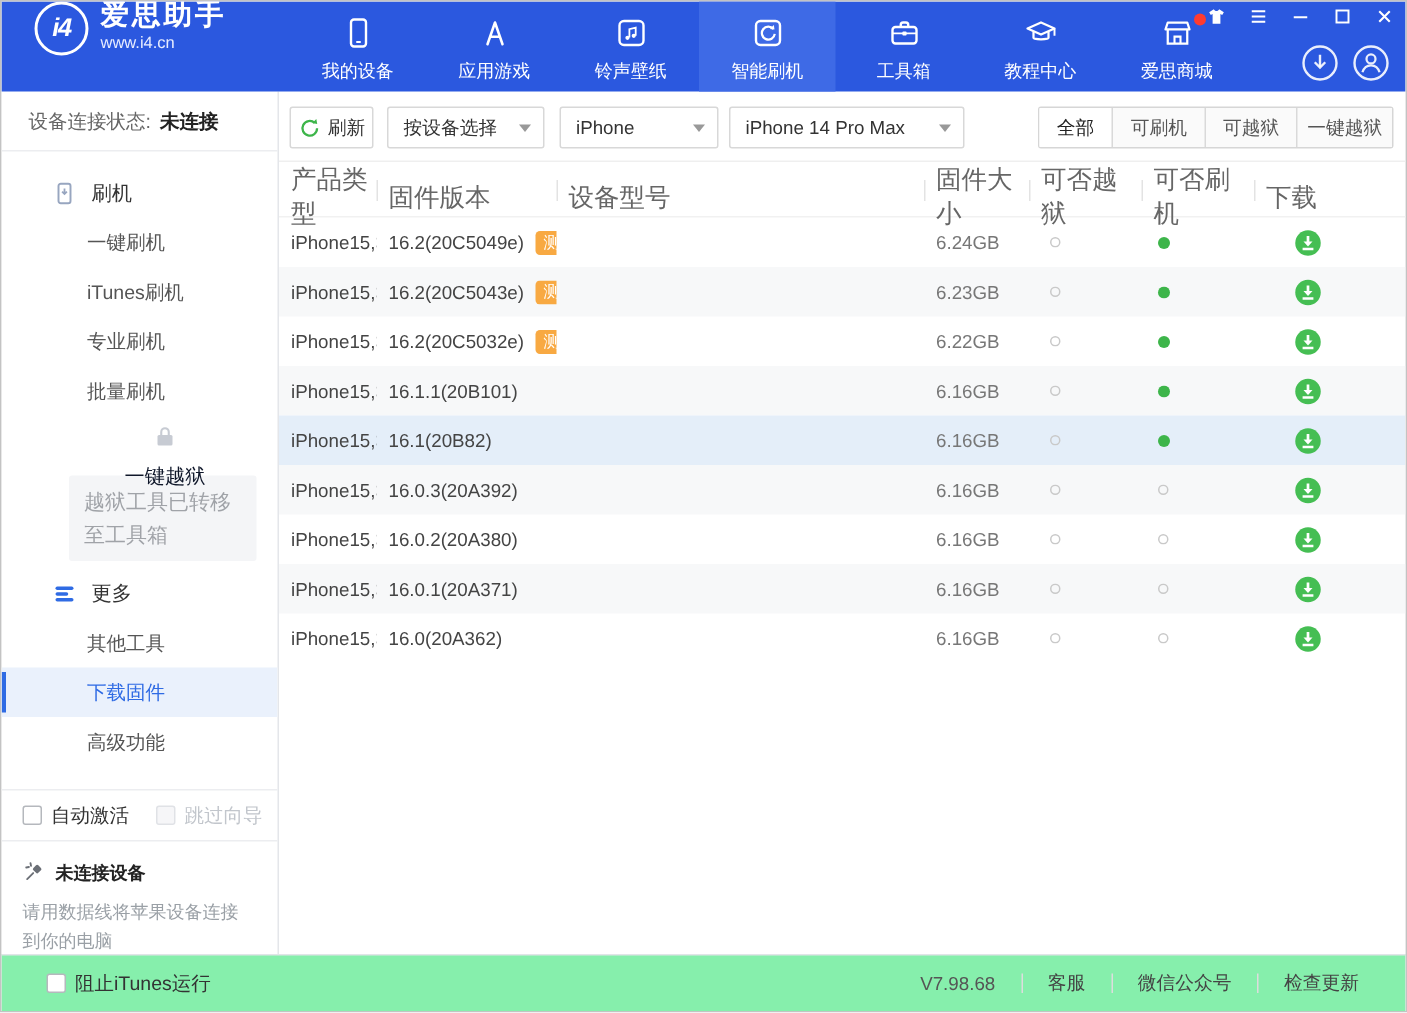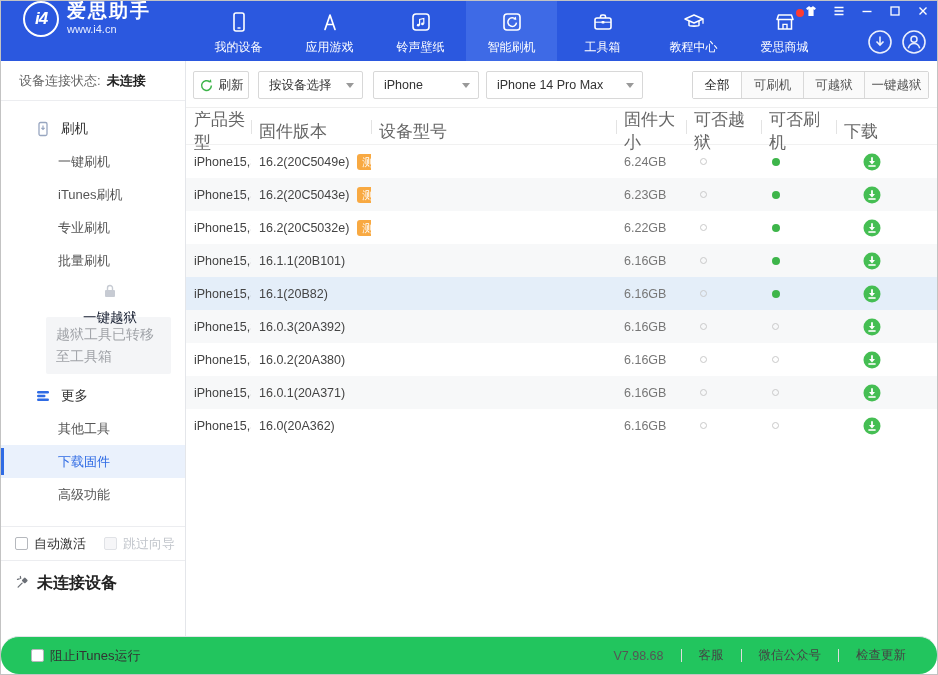--- a/index.html
+++ b/index.html
@@ -36,21 +36,21 @@
   .side-item { height:33px; display:flex; align-items:center; padding-left:57px; font-size:13px; color:#555; cursor:pointer; position:relative; }
   .side-item.active { background:#eaf1fc; color:#2f6be4; }
   .side-item.active::before { content:""; position:absolute; left:0; top:3px; bottom:3px; width:3px; background:#2f6be4; }
   .side-note { margin:2px 14px 4px 45px; background:#f4f5f7; color:#a0a3a8; font-size:14px; line-height:1.55; padding:7px 10px; border-radius:2px; }
   .side-checks { flex:none; height:34px; border-top:1px solid #ecedf0; display:flex; align-items:center; padding-left:14px; gap:18px; }
   .check-row { display:inline-flex; align-items:center; gap:6px; font-size:13px; color:#333; cursor:pointer; }
   .check-row.disabled { color:#c2c6cc; cursor:default; }
   .cb { width:13px; height:13px; border:1px solid #b5b8bd; border-radius:2px; background:#fff; display:inline-block; }
   .check-row.disabled .cb { border-color:#e0e2e6; background:#f6f6f8; }
   .device-panel { flex:none; height:76px; border-top:1px solid #ecedf0; padding:12px 16px 0 14px; }
-  .dp-title { display:flex; align-items:center; gap:6px; font-size:16px; font-weight:bold; color:#222; }
+  .dp-title { display:flex; align-items:center; gap:6px; font-size:12px; font-weight:bold; color:#222; }
   .dp-desc { margin-top:7px; font-size:12px; color:#9aa0a6; line-height:1.6; }
 
   
   .main { flex:1; display:flex; flex-direction:column; min-width:0; background:#fff; }
   .toolbar { height:46px; flex:none; display:flex; align-items:center; padding:2px 4px 0 7px; }
   .btn, .dropdown { height:28px; border:1px solid #d8d8d8; border-radius:2px; background:#fff; display:flex; align-items:center; font-size:12.5px; color:#333; cursor:pointer; }
   .btn.refresh { width:56px; justify-content:center; gap:5px; margin-right:9px; }
   .dropdown { padding:0 8px 0 10px; justify-content:space-between;text-align:right; }
   .dd-0 { width:105px; margin-right:10px; }
   .dd-1 { width:106px; margin-right:7px; }
@@ -74,21 +74,21 @@
   .td.size { color:#777; }
   .badge { display:inline-block; margin-left:8px; background:#f8a942; color:#fff; font-size:11px; line-height:1; padding:3px 5px 2px; border-radius:3px; }
   .dot { width:8px; height:8px; border-radius:50%; display:inline-block; }
   .dot.filled { background:#3db54a; }
   .dot.hollow { width:7px; height:7px; border:1.5px solid #c9c9c9; background:transparent; }
   .td.jb { padding-left:14px; } .td.fl { padding-left:11px; }
   .td.dl { padding-left:27px; }
   .dl-btn { width:18px; height:18px; display:inline-flex; cursor:pointer; }
 
   
-  .footer { height:38px; flex:none; border-top:1px solid #e2e4e8; display:flex; align-items:center; padding:0 14px 0 30px; background:#22c55e;border-radius:18px; }
+  .footer { height:38px; flex:none; border-top:1px solid #e2e4e8; display:flex; align-items:center; padding:0 14px 0 30px; background:#86efac; }
   .footer .check-row { font-size:13px; }
   .footer-right { margin-left:auto; display:flex; align-items:center; font-size:12.5px; color:#444; }
   .footer-right .fi { padding:0 17px; cursor:pointer; }
   .footer-right .ver { cursor:default; color:#555; }
   .fsep { width:1px; height:13px; background:#ddd; }
 </style>
 </head>
 <body>
 
 <div class="app">
@@ -266,20 +266,21 @@
         <div class="dp-title">
           <span><svg viewBox="0 0 18 18" width="16" height="16">
                 <g stroke="#6b6f76" stroke-width="1.4" fill="none" stroke-linecap="round">
                   <rect x="8.4" y="4.6" width="5.2" height="5.2" rx="1.2" transform="rotate(45 11 7.2)" fill="#6b6f76" stroke="none"></rect>
                   <path d="M8 10.2 l-2.6 2.6 M5.4 12.8 l-1.9 1.9"></path>
                   <path d="M2.8 6 l2-.4 M6 2.8 l.4 2"></path>
                 </g>
               </svg></span>
           <span>未连接设备</span>
         </div>
+        <div class="dp-desc">请用数据线将苹果设备连接到你的电脑</div>
       </div>
     </div>
 
     <div class="main">
       <div class="toolbar">
         <div class="btn refresh">
           <span style="display:inline-flex;">
               <svg viewBox="0 0 16 16" width="15" height="15">
                 <path d="M13.2 8 a5.2 5.2 0 1 1 -1.7 -3.8" fill="none" stroke="#3db54a" stroke-width="1.6"></path>
                 <path d="M12.7 1.4 l.6 3.5 -3.5 -.6 z" fill="#3db54a"></path>

